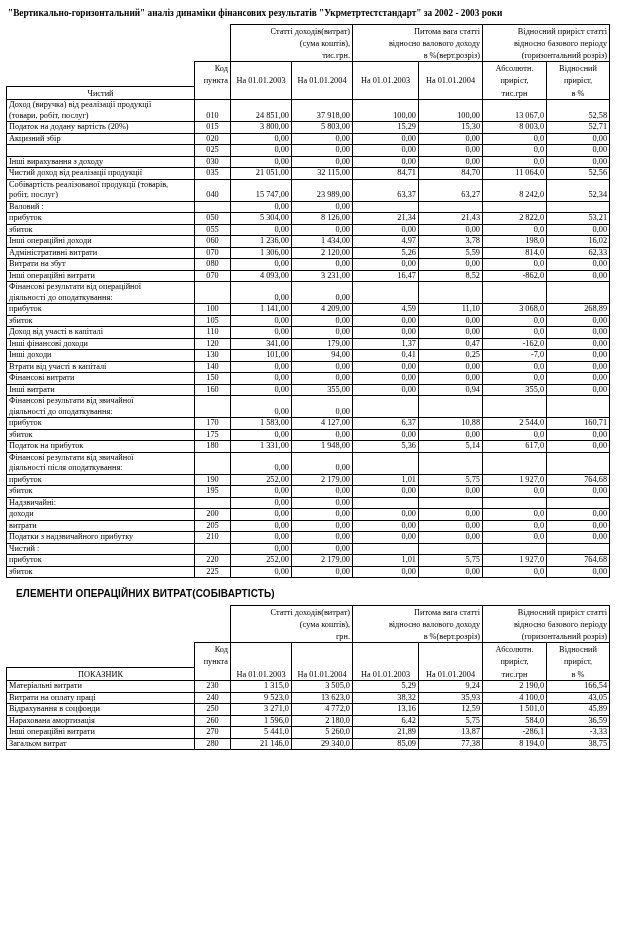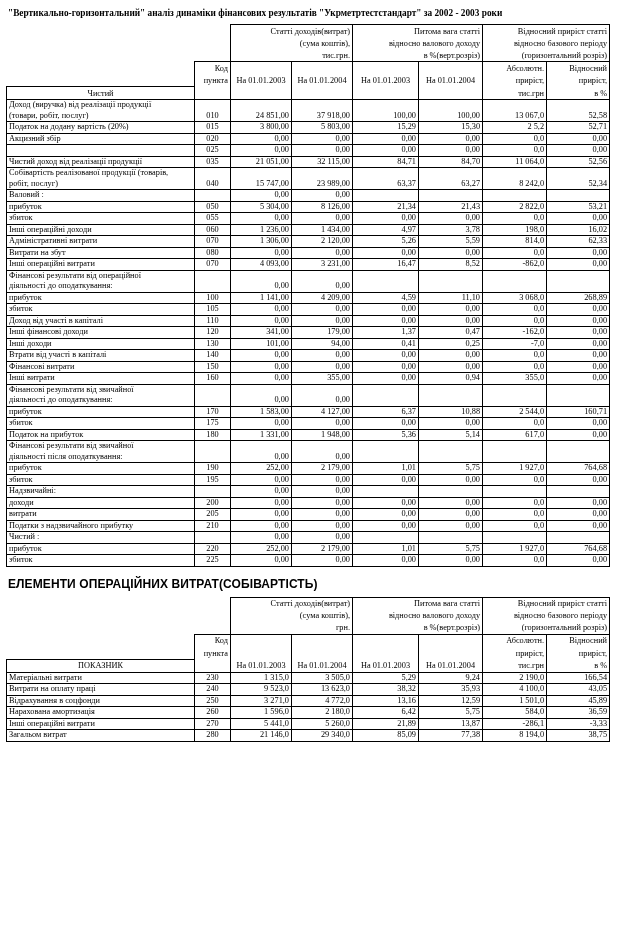--- a/index.html
+++ b/index.html
@@ -43,41 +43,42 @@
     line-height: 10.5px;
     vertical-align: bottom;
     overflow: hidden;
     white-space: nowrap;
   }
   .hdr {
     text-align: right;
     vertical-align: bottom;
   }
   .hdr-c {
-    text-align: right;
+    text-align: center;
     vertical-align: bottom;
   }
   .nb { border: none !important; }
   .nb-b { border-bottom: none !important; }
   .nb-t { border-top: none !important; }
   .num {
     text-align: right;
     padding-right: 4px;
   }
   .ctr { text-align: center; }
   .lbl { text-align: left; }
   .bold { font-weight: bold; }
   .indent { padding-left: 10px; }
   .section-title {
     font-family: "Liberation Sans", sans-serif;
-    font-size: 12px;
+    font-size: 10px;
     font-weight: bold;
     padding: 10px 0 6px 2px;
     letter-spacing: 0.1px;
     white-space: nowrap;
+    margin-left: 8px;
   }
   .hrow td { height: 12px; }
 </style>
 </head>
 <body>
 
 <div class="page">
 
   <div class="doc-title">"Вертикально-горизонтальний" аналіз динаміки фінансових результатів "Укрметртестстандарт" за 2002 - 2003 роки</div>
 
@@ -166,36 +167,46 @@
           <td class="nb-t num">13 067,0</td>
           <td class="nb-t num">52,58</td>
         </tr>
         <tr>
           <td class="lbl">Податок на додану вартість (20%)</td>
           <td class="ctr">015</td>
           <td class="num">3 800,00</td>
           <td class="num">5 803,00</td>
           <td class="num">15,29</td>
           <td class="num">15,30</td>
-          <td class="num">2 5,2</td>
+          <td class="num">8 003,0</td>
           <td class="num">52,71</td>
         </tr>
         <tr>
           <td class="lbl">Акцизний збір</td>
           <td class="ctr">020</td>
           <td class="num">0,00</td>
           <td class="num">0,00</td>
           <td class="num">0,00</td>
           <td class="num">0,00</td>
           <td class="num">0,0</td>
           <td class="num">0,00</td>
         </tr>
         <tr>
           <td class="lbl"></td>
           <td class="ctr">025</td>
+          <td class="num">0,00</td>
+          <td class="num">0,00</td>
+          <td class="num">0,00</td>
+          <td class="num">0,00</td>
+          <td class="num">0,0</td>
+          <td class="num">0,00</td>
+        </tr>
+        <tr>
+          <td class="lbl">Інші вирахування з доходу</td>
+          <td class="ctr">030</td>
           <td class="num">0,00</td>
           <td class="num">0,00</td>
           <td class="num">0,00</td>
           <td class="num">0,00</td>
           <td class="num">0,0</td>
           <td class="num">0,00</td>
         </tr>
         <tr>
           <td class="lbl">Чистий доход від реалізації продукції</td>
           <td class="ctr">035</td>

